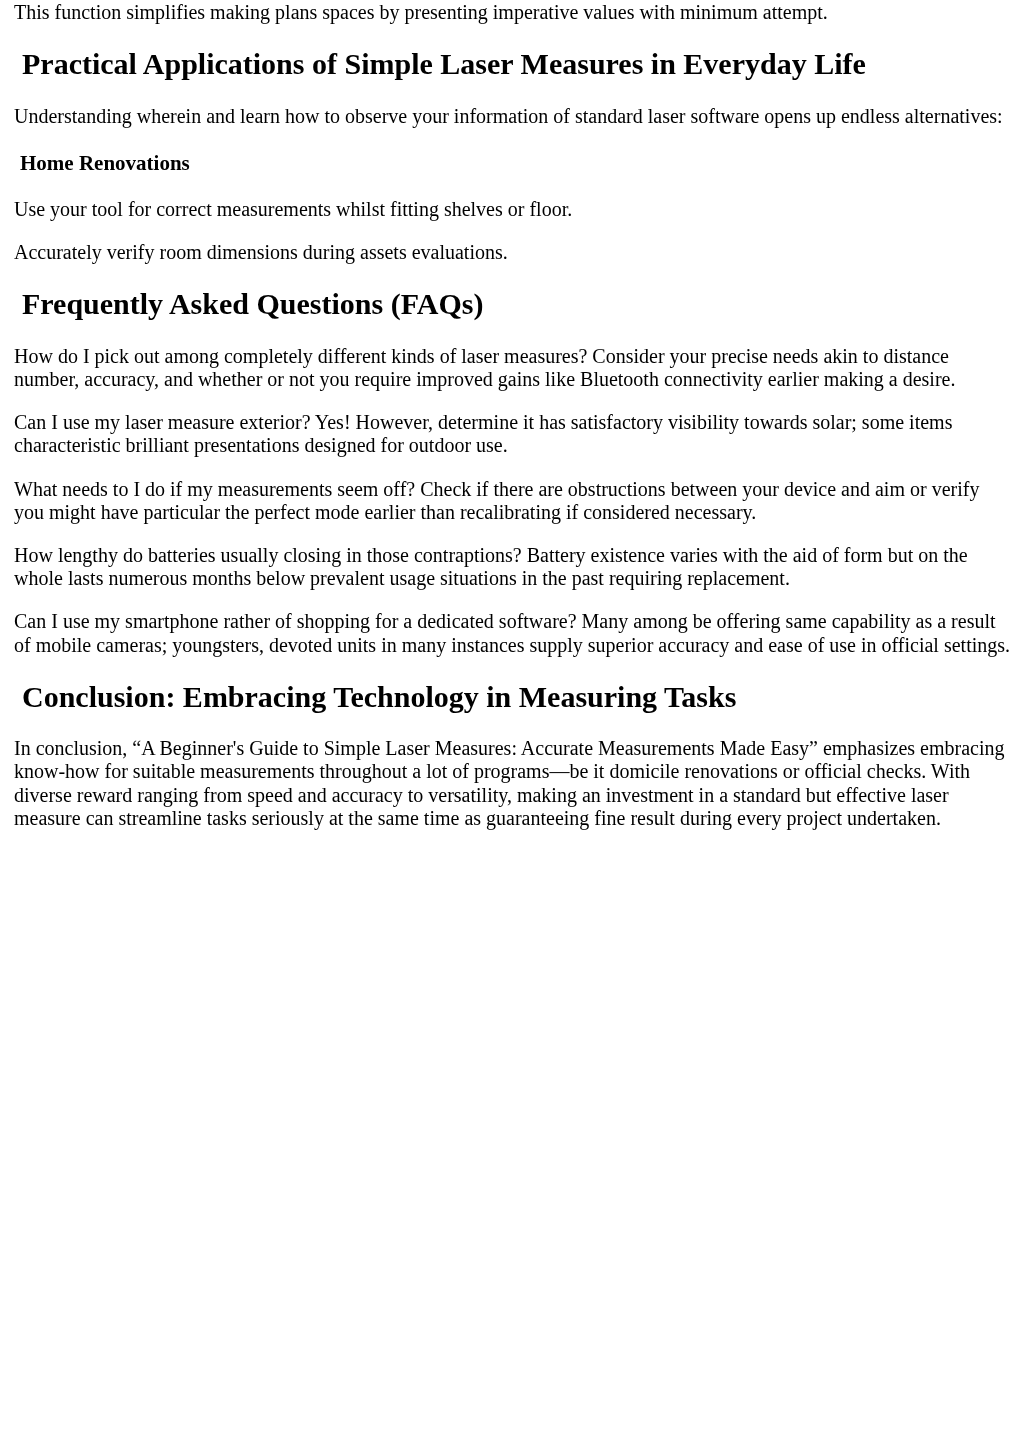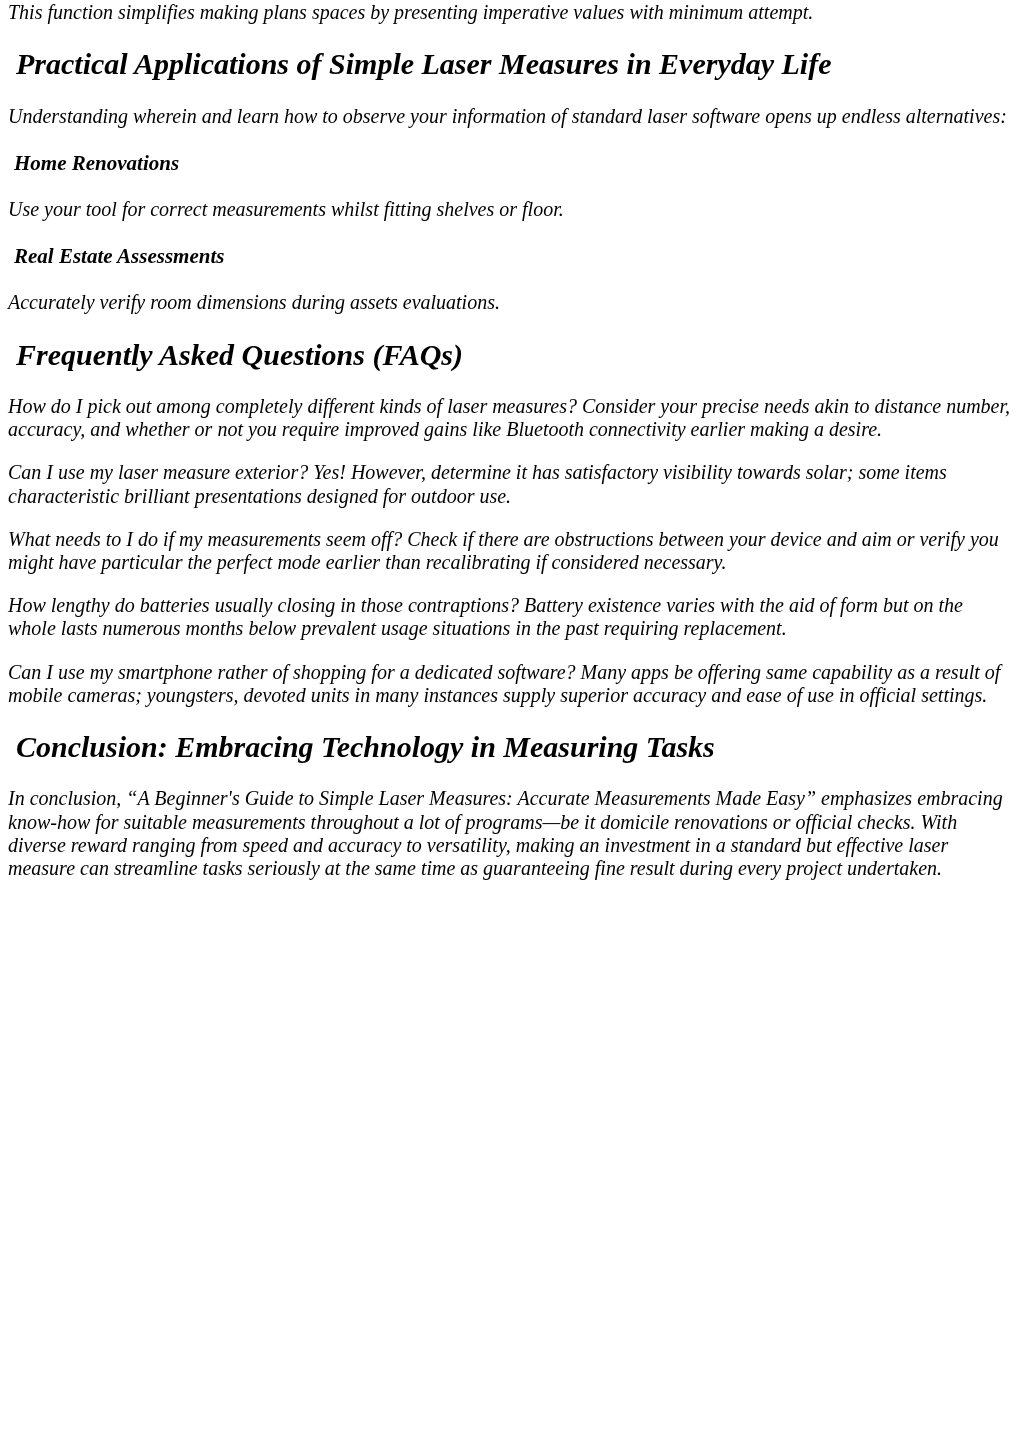--- a/index.html
+++ b/index.html
@@ -10,22 +10,21 @@
     width: 1024px;
     min-height: 1446px;
     background: #ffffff;
     color: #000000;
     font-family: "Liberation Serif", "DejaVu Serif", serif;
     font-size: 20px;
     line-height: 1.16;
     box-sizing: border-box;
   }
   main {
-    padding: 1px 10px 10px 8px;
-    font-style: italic;
+    padding: 1px 10px 10px 14px;
   }
   main > :first-child {
     margin-top: 0;
   }
   p {
     margin: 20px 0;
   }
   h2 {
     font-size: 30px;
     line-height: 1.15;
@@ -49,35 +48,34 @@
   <p>This function simplifies making plans spaces by presenting imperative values with minimum attempt.</p>
 
   <h2>Practical Applications of Simple Laser Measures in Everyday Life</h2>
 
   <p>Understanding wherein and learn how to observe your information of standard laser software opens up endless alternatives:</p>
 
   <h3>Home Renovations</h3>
 
   <p>Use your tool for correct measurements whilst fitting shelves or floor.</p>
 
-  <h3>Real Estate Assessments</h3>
 
   <p>Accurately verify room dimensions during assets evaluations.</p>
 
   <h2>Frequently Asked Questions (FAQs)</h2>
 
   <p>How do I pick out among completely different kinds of laser measures? Consider your precise needs akin to distance number, accuracy, and whether or not you require improved gains like Bluetooth connectivity earlier making a desire.</p>
 
   <p>Can I use my laser measure exterior? Yes! However, determine it has satisfactory visibility towards solar; some items characteristic brilliant presentations designed for outdoor use.</p>
 
   <p>What needs to I do if my measurements seem off? Check if there are obstructions between your device and aim or verify you might have particular the perfect mode earlier than recalibrating if considered necessary.</p>
 
 
   <p>How lengthy do batteries usually closing in those contraptions? Battery existence varies with the aid of form but on the whole lasts numerous months below prevalent usage situations in the past requiring replacement.</p>
 
-  <p>Can I use my smartphone rather of shopping for a dedicated software? Many apps be offering same capability as a result of mobile cameras; youngsters, devoted units in many instances supply superior accuracy and ease of use in official settings.</p>
+  <p>Can I use my smartphone rather of shopping for a dedicated software? Many among be offering same capability as a result of mobile cameras; youngsters, devoted units in many instances supply superior accuracy and ease of use in official settings.</p>
 
   <h2>Conclusion: Embracing Technology in Measuring Tasks</h2>
 
   <p>In conclusion, “A Beginner's Guide to Simple Laser Measures: Accurate Measurements Made Easy” emphasizes embracing know-how for suitable measurements throughout a lot of programs—be it domicile renovations or official checks. With diverse reward ranging from speed and accuracy to versatility, making an investment in a standard but effective laser measure can streamline tasks seriously at the same time as guaranteeing fine result during every project undertaken.</p>
 
 
 </main>
 
 </body></html>

